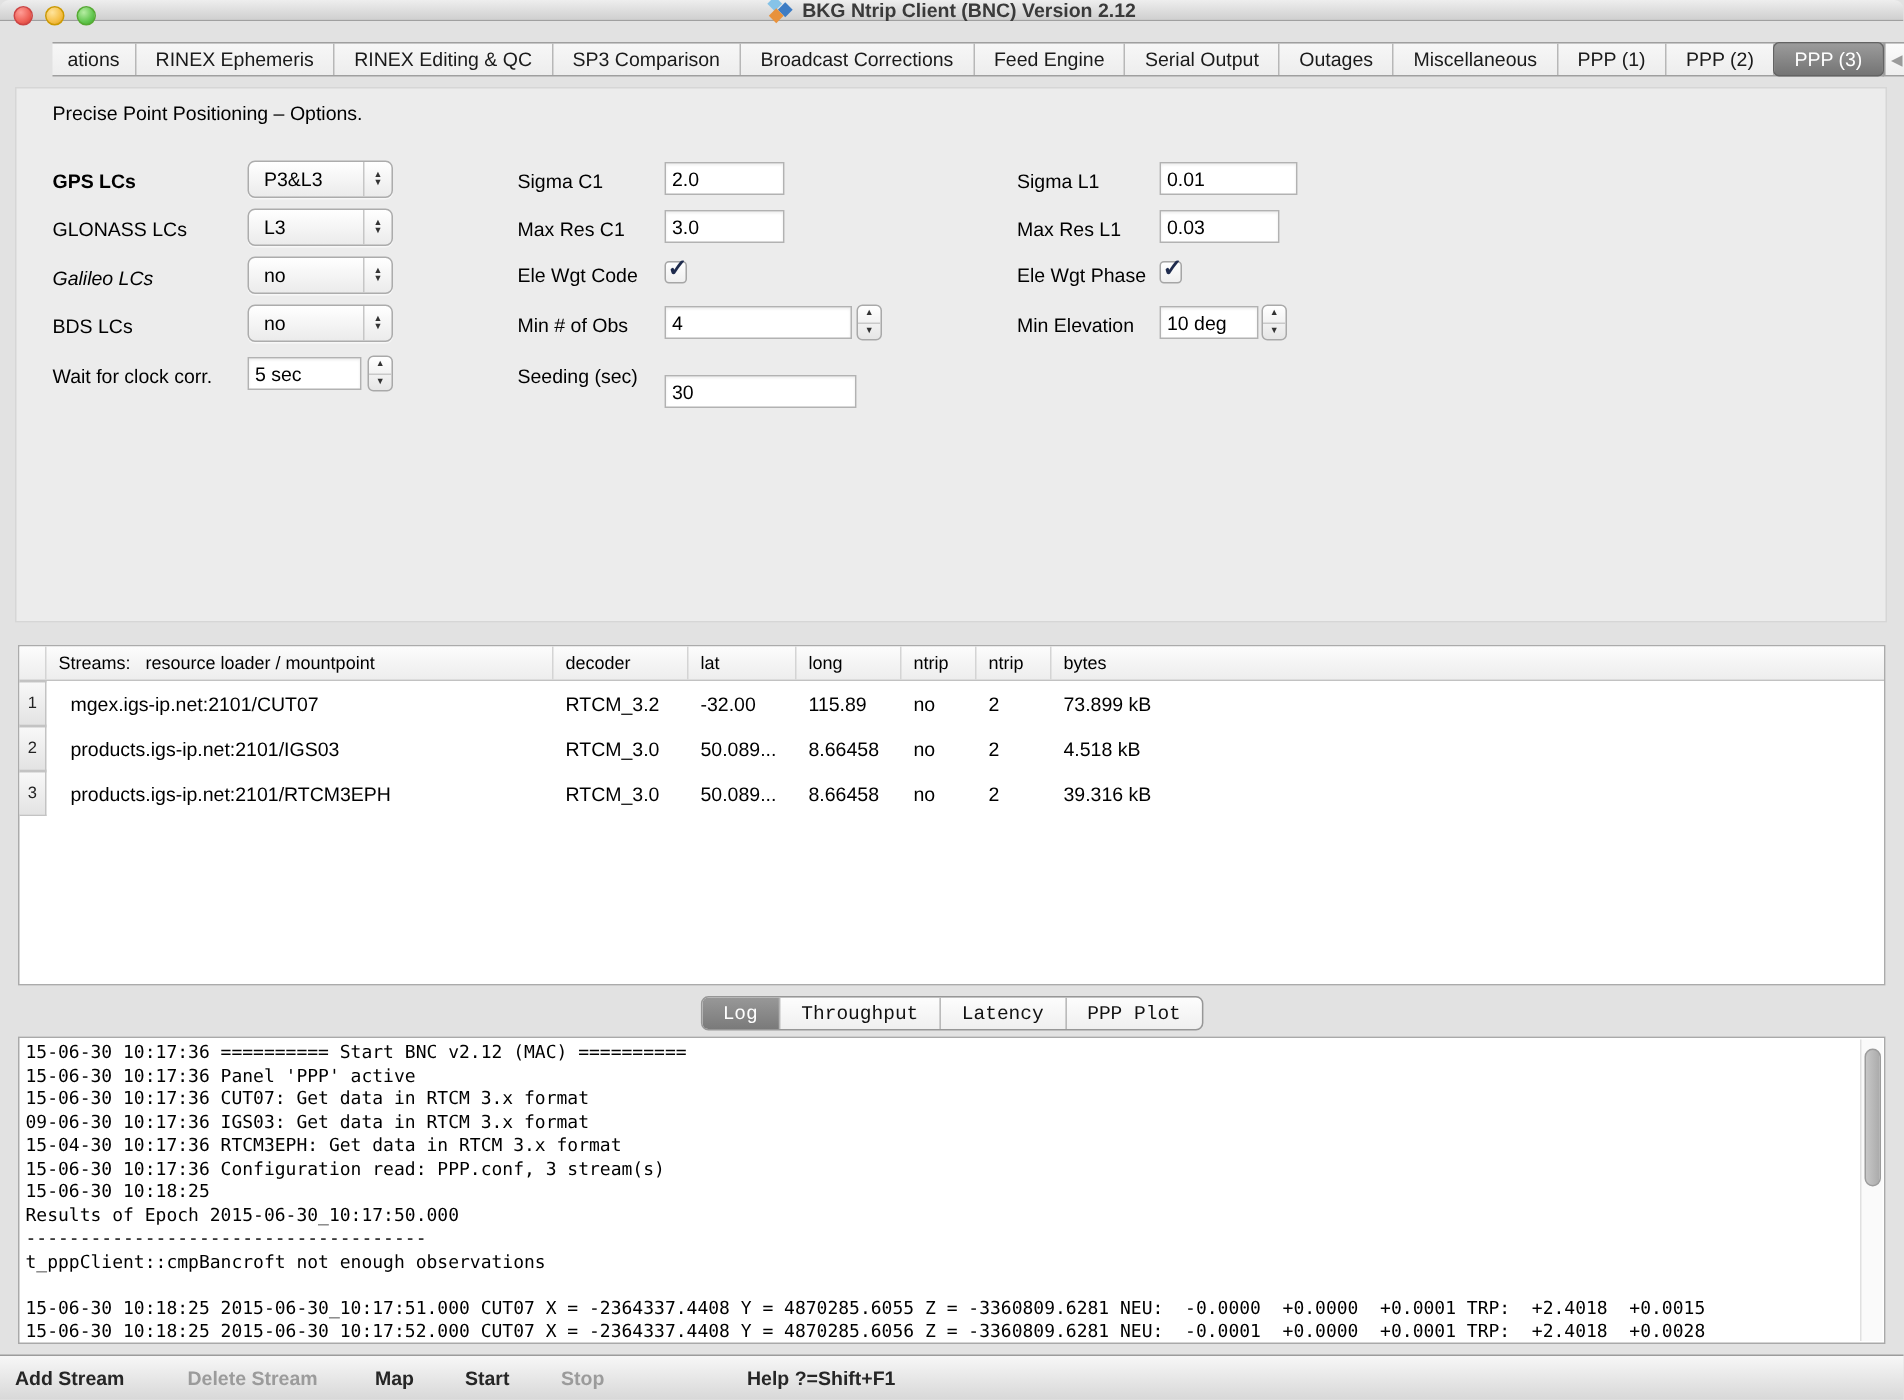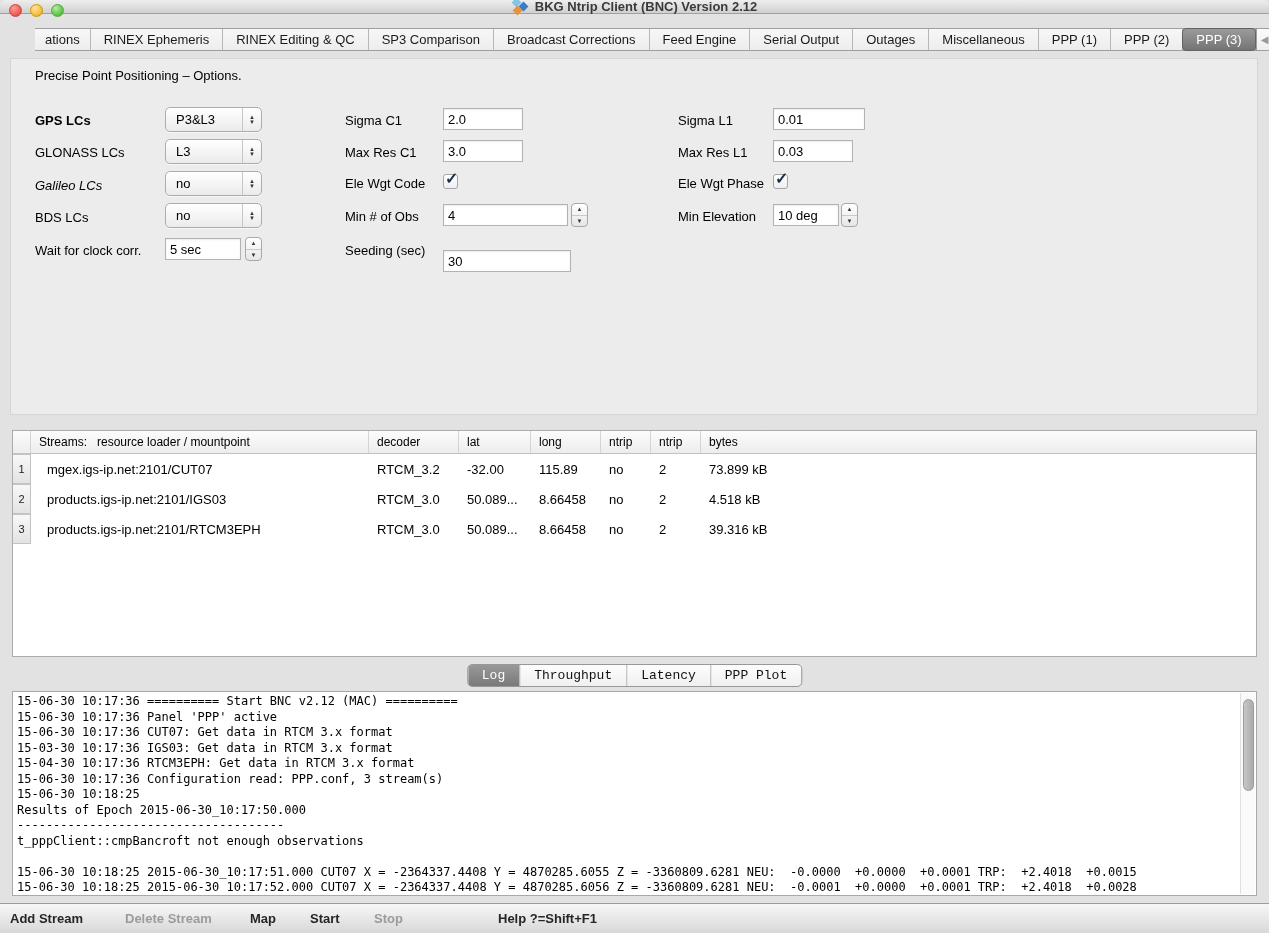--- a/index.html
+++ b/index.html
@@ -285,21 +285,21 @@
   <div class="seg">Throughput</div>
   <div class="seg">Latency</div>
   <div class="seg">PPP Plot</div>
 </div>
 
 <div class="logpanel">
   <div class="logtext">
     <div class="log-line">15-06-30 10:17:36 ========== Start BNC v2.12 (MAC) ==========</div>
     <div class="log-line">15-06-30 10:17:36 Panel 'PPP' active</div>
     <div class="log-line">15-06-30 10:17:36 CUT07: Get data in RTCM 3.x format</div>
-    <div class="log-line">15-03-30 10:17:36 IGS03: Get data in RTCM 3.x format</div>
+    <div class="log-line">09-06-30 10:17:36 IGS03: Get data in RTCM 3.x format</div>
     <div class="log-line">15-04-30 10:17:36 RTCM3EPH: Get data in RTCM 3.x format</div>
     <div class="log-line">15-06-30 10:17:36 Configuration read: PPP.conf, 3 stream(s)</div>
     <div class="log-line">15-06-30 10:18:25</div>
     <div class="log-line">Results of Epoch 2015-06-30_10:17:50.000</div>
     <div class="log-line">-------------------------------------</div>
     <div class="log-line">t_pppClient::cmpBancroft not enough observations</div>
     <div class="log-line"></div>
     <div class="log-line">15-06-30 10:18:25 2015-06-30_10:17:51.000 CUT07 X = -2364337.4408 Y = 4870285.6055 Z = -3360809.6281 NEU:  -0.0000  +0.0000  +0.0001 TRP:  +2.4018  +0.0015</div>
     <div class="log-line">15-06-30 10:18:25 2015-06-30_10:17:52.000 CUT07 X = -2364337.4408 Y = 4870285.6056 Z = -3360809.6281 NEU:  -0.0001  +0.0000  +0.0001 TRP:  +2.4018  +0.0028</div>
   </div>

